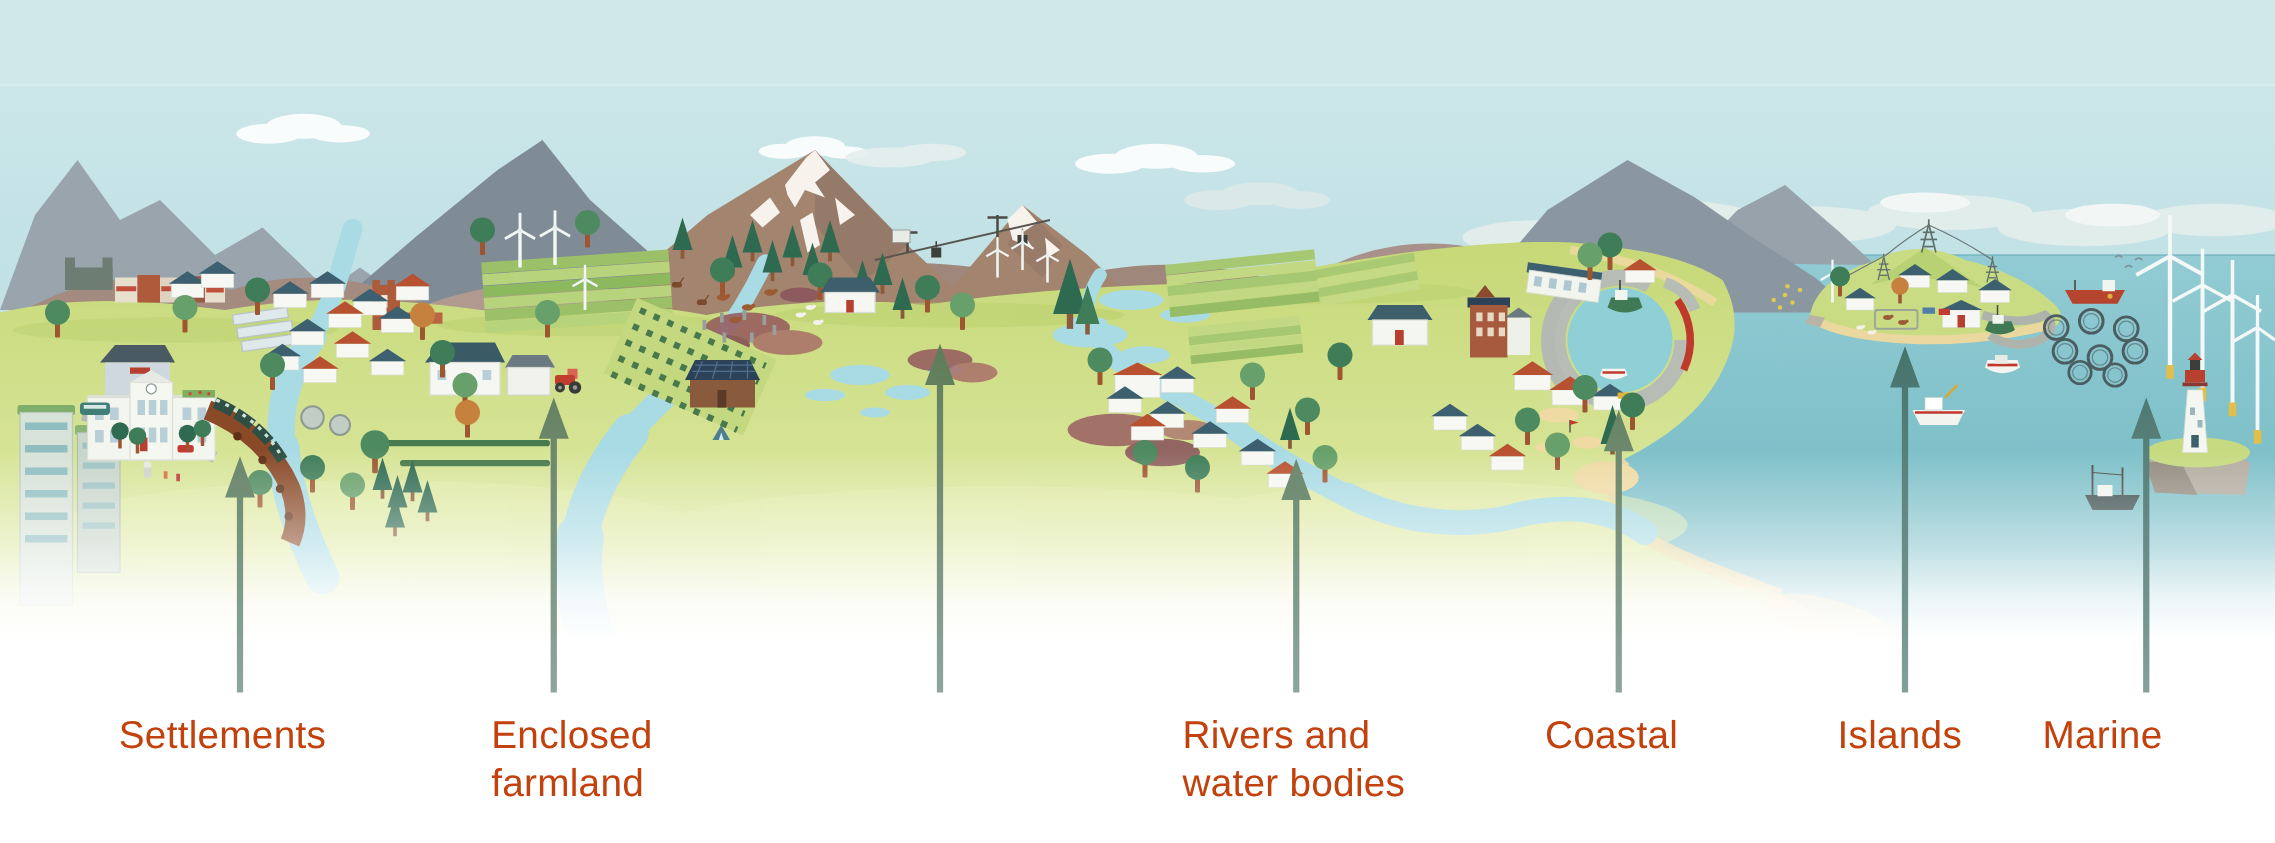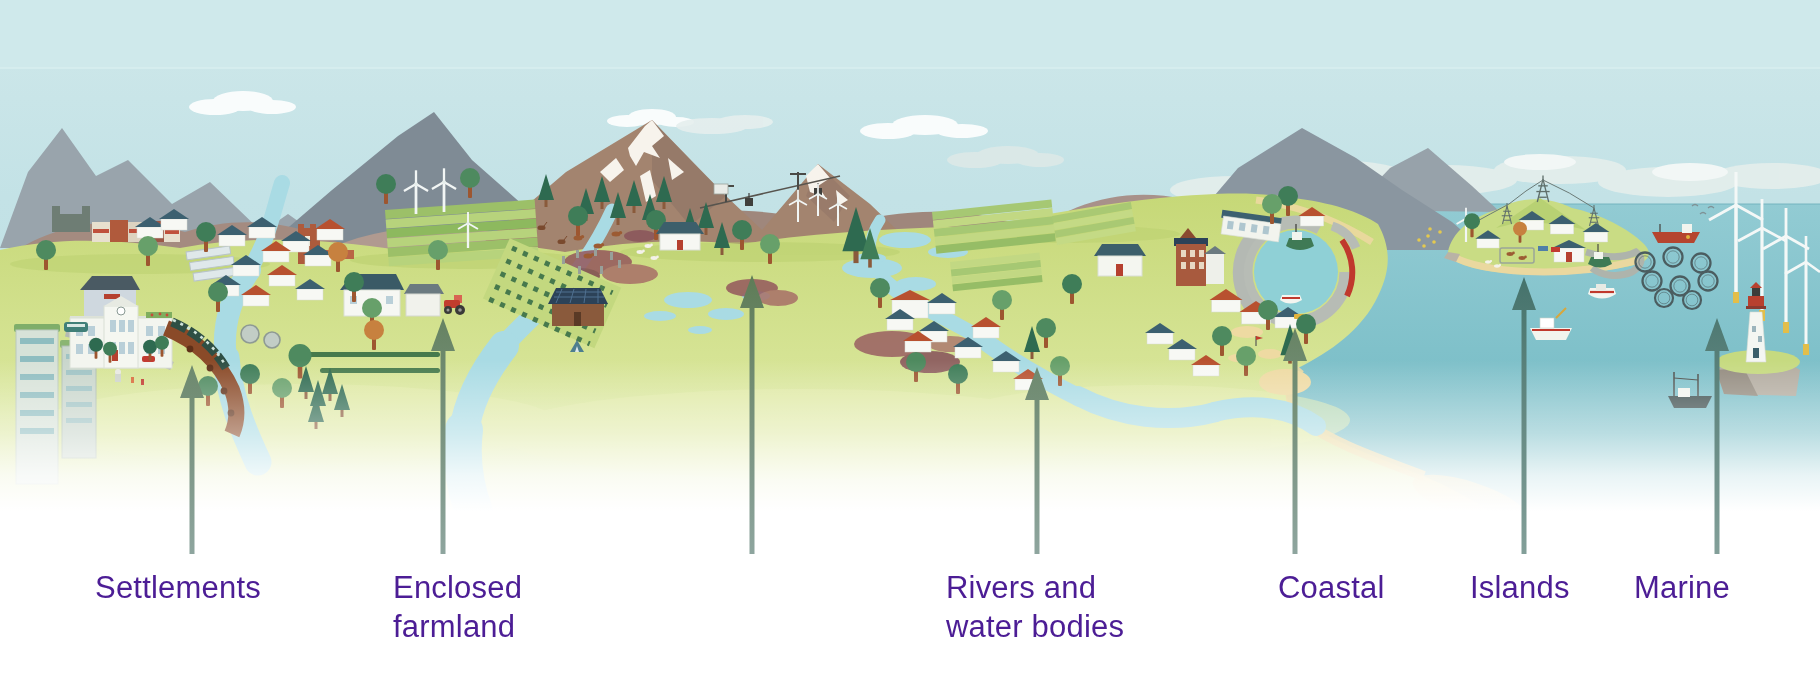--- a/index.html
+++ b/index.html
@@ -1,25 +1,25 @@
 <!DOCTYPE html>
 <html><head>
 <meta charset="utf-8">
 <style>
   html,body{margin:0;padding:0;background:#fff;}
   .stage{position:relative;width:1820px;height:674px;background:#ffffff;overflow:hidden;
          font-family:"Liberation Sans",sans-serif;}
   .stage svg{position:absolute;left:0;top:0;}
-  .label{position:absolute;top:568px;font-size:31px;line-height:39px;color:#4c1d95;
+  .label{position:absolute;top:568px;font-size:31px;line-height:39px;color:#c2410c;
          white-space:pre-line;letter-spacing:0.2px;}
   .l-settlements{left:95px;}
   .l-enclosed{left:393px;}
   .l-seminatural{left:646px;}
   .l-rivers{left:934px;margin-left:12px;}
-  .l-coastal{left:1278px;}
+  .l-coastal{left:1236px;}
   .l-islands{left:1470px;}
   .l-marine{left:1634px;}
 </style>
 </head>
 <body>
 
 <div class="stage">
 <svg width="1820" height="674" viewBox="0 0 1820 674">
 <defs>
   <linearGradient id="skyG" x1="0" y1="0" x2="0" y2="1">

